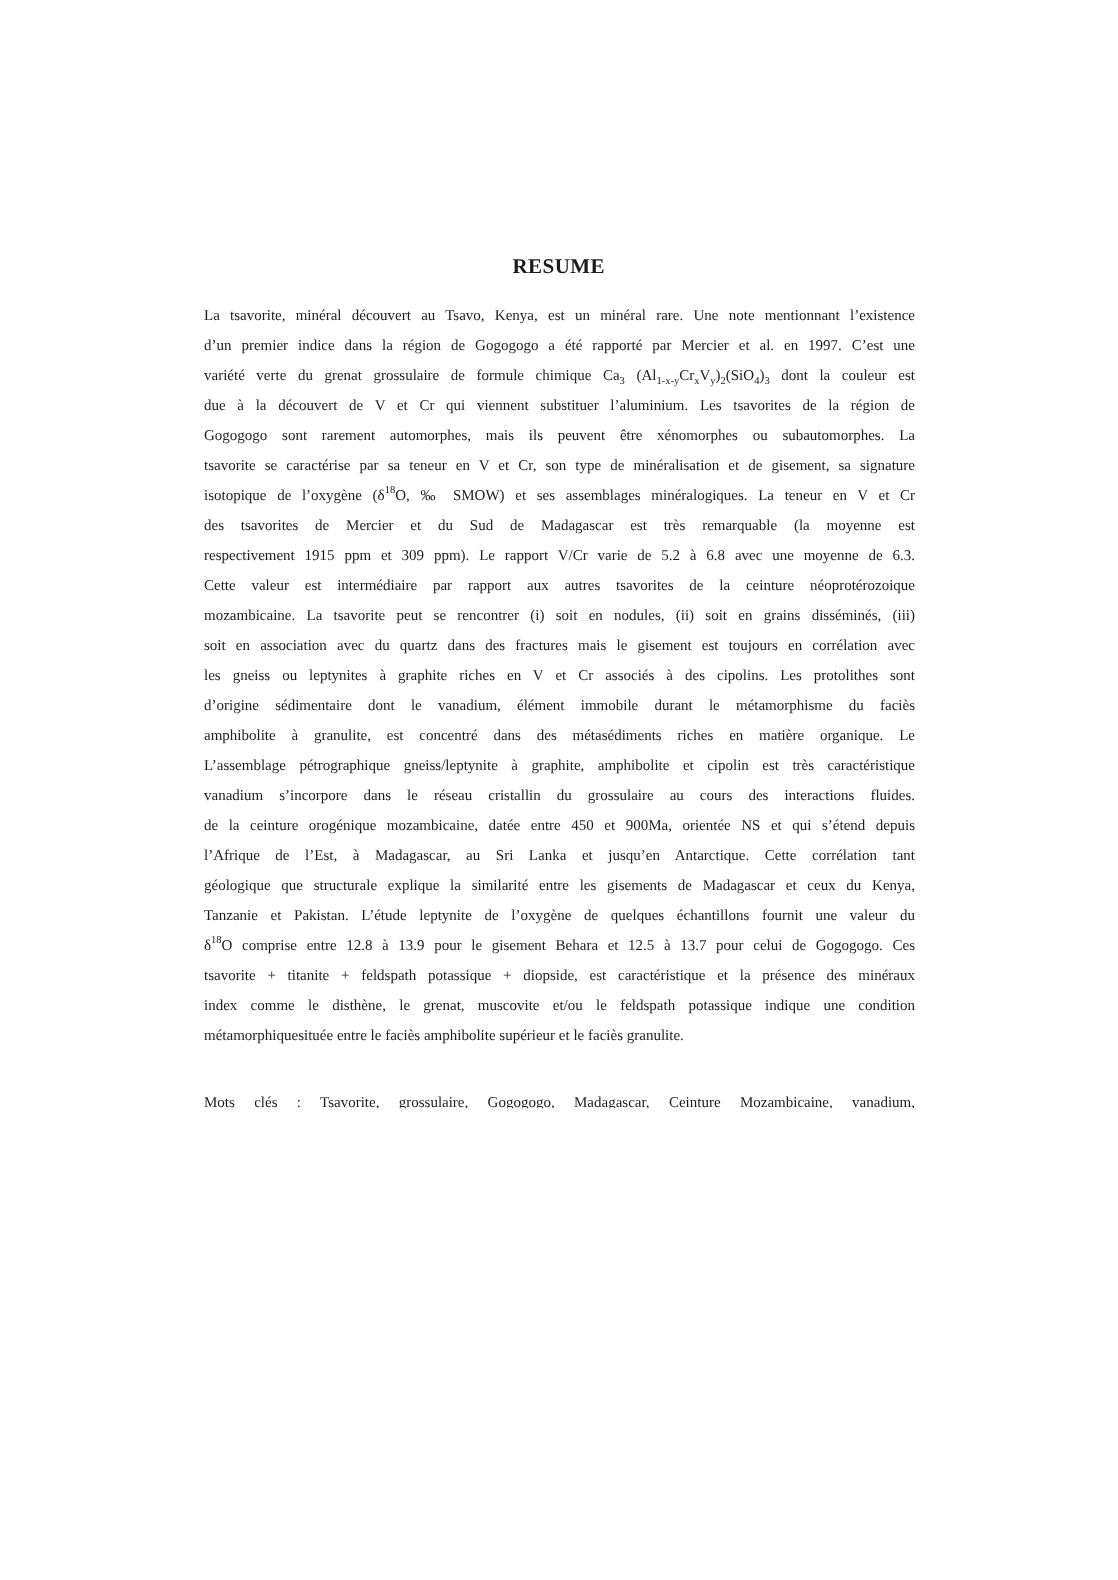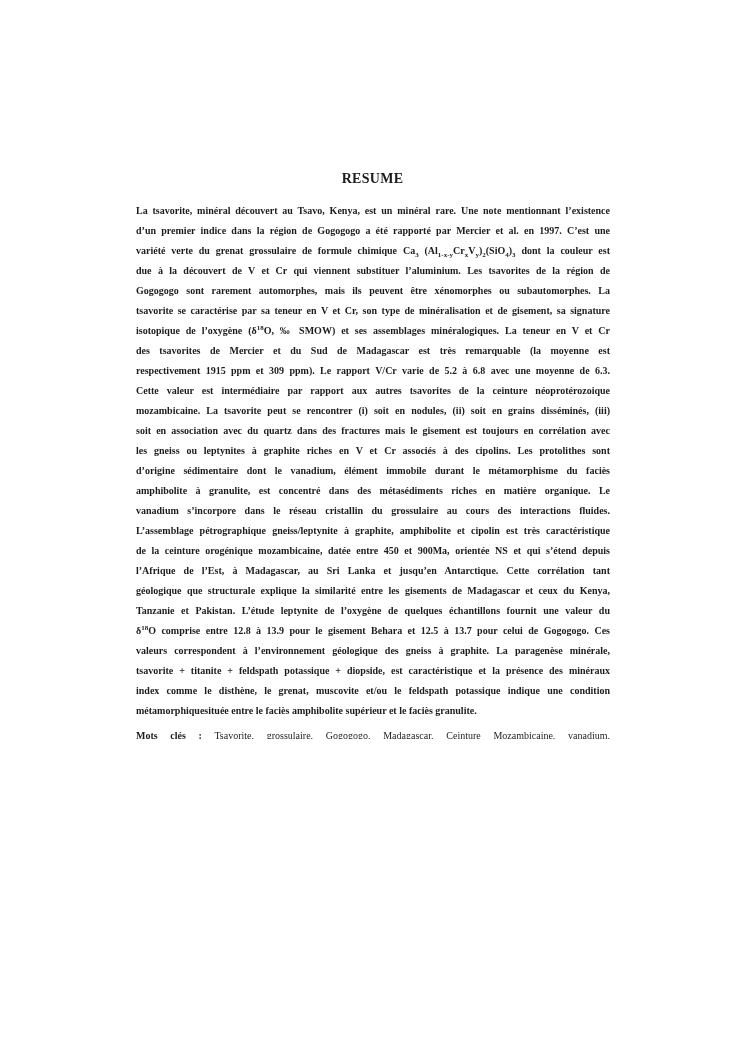--- a/index.html
+++ b/index.html
@@ -26,21 +26,20 @@
     font-size: 14px;
     line-height: 18px;
     letter-spacing: 0.3px;
   }
   .body-text {
     position: absolute;
     top: 201px;
     left: 136px;
     width: 474px;
     font-size: 10px;
-    font-weight: bold;
   }
   .line {
     height: 20px;
     line-height: 20px;
     text-align: justify;
     text-align-last: justify;
     overflow: hidden;
     white-space: normal;
   }
   .line.last {
@@ -65,21 +64,21 @@
     text-align: justify;
     text-align-last: justify;
     overflow: hidden;
   }
   .kw-line-2 {
     height: 20px;
     line-height: 20px;
     text-align: center;
   }
   .kw-label {
-    font-weight: bold;
+    font-weight: normal;
   }
   .page-number {
     position: absolute;
     top: 969px;
     left: 0;
     right: 0;
     text-align: center;
     font-family: "Liberation Sans", "DejaVu Sans", sans-serif;
     font-size: 13px;
     line-height: 16px;
@@ -102,28 +101,27 @@
       <div class="line">tsavorite se caractérise par sa teneur en V et Cr, son type de minéralisation et de gisement, sa signature</div>
       <div class="line">isotopique de l’oxygène (δ<sup>18</sup>O, ‰ SMOW) et ses assemblages minéralogiques. La teneur en V et Cr</div>
       <div class="line">des tsavorites de Mercier et du Sud de Madagascar est très remarquable (la moyenne est</div>
       <div class="line">respectivement 1915 ppm et 309 ppm). Le rapport V/Cr varie de 5.2 à 6.8 avec une moyenne de 6.3.</div>
       <div class="line">Cette valeur est intermédiaire par rapport aux autres tsavorites de la ceinture néoprotérozoique</div>
       <div class="line">mozambicaine. La tsavorite peut se rencontrer (i) soit en nodules, (ii) soit en grains disséminés, (iii)</div>
       <div class="line">soit en association avec du quartz dans des fractures mais le gisement est toujours en corrélation avec</div>
       <div class="line">les gneiss ou leptynites à graphite riches en V et Cr associés à des cipolins. Les protolithes sont</div>
       <div class="line">d’origine sédimentaire dont le vanadium, élément immobile durant le métamorphisme du faciès</div>
       <div class="line">amphibolite à granulite, est concentré dans des métasédiments riches en matière organique. Le</div>
+      <div class="line">L’assemblage pétrographique gneiss/leptynite à graphite, amphibolite et cipolin est très caractéristique</div>
       <div class="line">vanadium s’incorpore dans le réseau cristallin du grossulaire au cours des interactions fluides.</div>
-      <div class="line">L’assemblage pétrographique gneiss/leptynite à graphite, amphibolite et cipolin est très caractéristique</div>
       <div class="line">de la ceinture orogénique mozambicaine, datée entre 450 et 900Ma, orientée NS et qui s’étend depuis</div>
       <div class="line">l’Afrique de l’Est, à Madagascar, au Sri Lanka et jusqu’en Antarctique. Cette corrélation tant</div>
       <div class="line">géologique que structurale explique la similarité entre les gisements de Madagascar et ceux du Kenya,</div>
       <div class="line">Tanzanie et Pakistan. L’étude leptynite de l’oxygène de quelques échantillons fournit une valeur du</div>
       <div class="line">δ<sup>18</sup>O comprise entre 12.8 à 13.9 pour le gisement Behara et 12.5 à 13.7 pour celui de Gogogogo. Ces</div>
-      <div class="line">valeurs correspondent à l’environnement géologique des gneiss à graphite. La paragenèse minérale,</div>
       <div class="line">tsavorite + titanite + feldspath potassique + diopside, est caractéristique et la présence des minéraux</div>
       <div class="line">index comme le disthène, le grenat, muscovite et/ou le feldspath potassique indique une condition</div>
       <div class="line last">métamorphiquesituée entre le faciès amphibolite supérieur et le faciès granulite.</div>
     </div>
 
   <div class="keywords">
     <div class="kw-line">
       <span class="kw-label">Mots clés :</span>
       <span>Tsavorite, grossulaire, Gogogogo, Madagascar, Ceinture Mozambicaine, vanadium,</span>
     </div>

